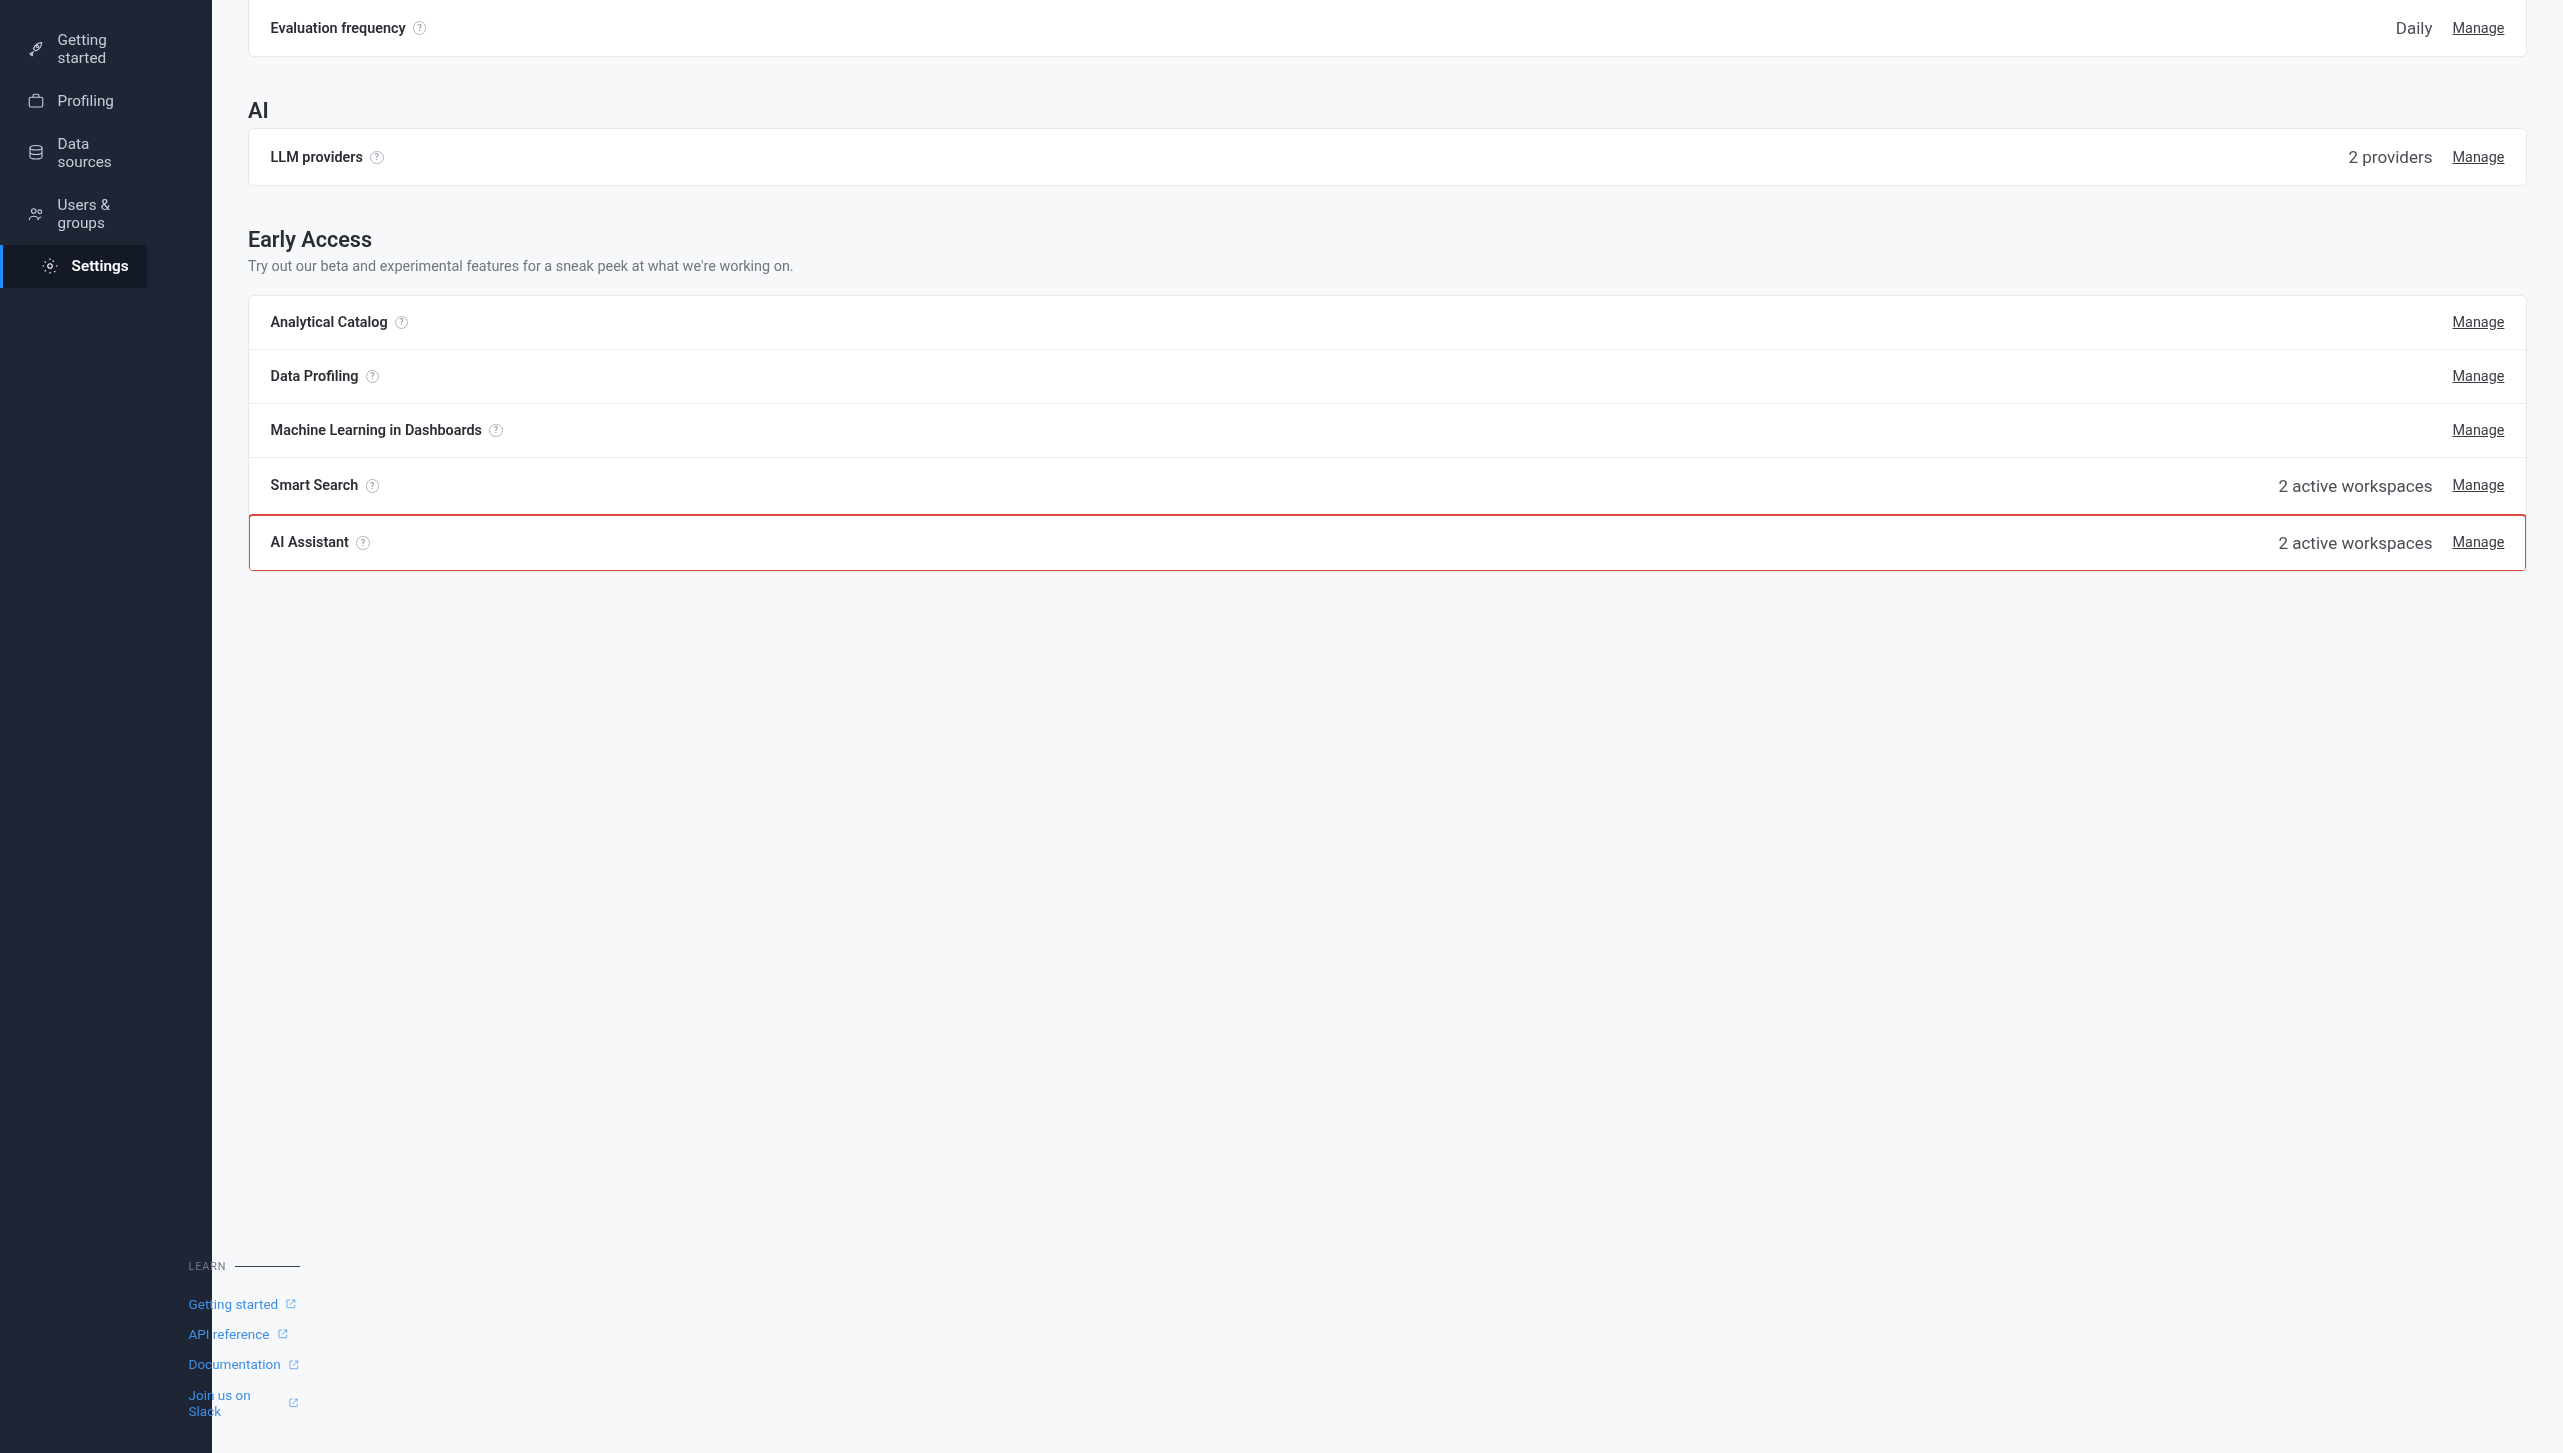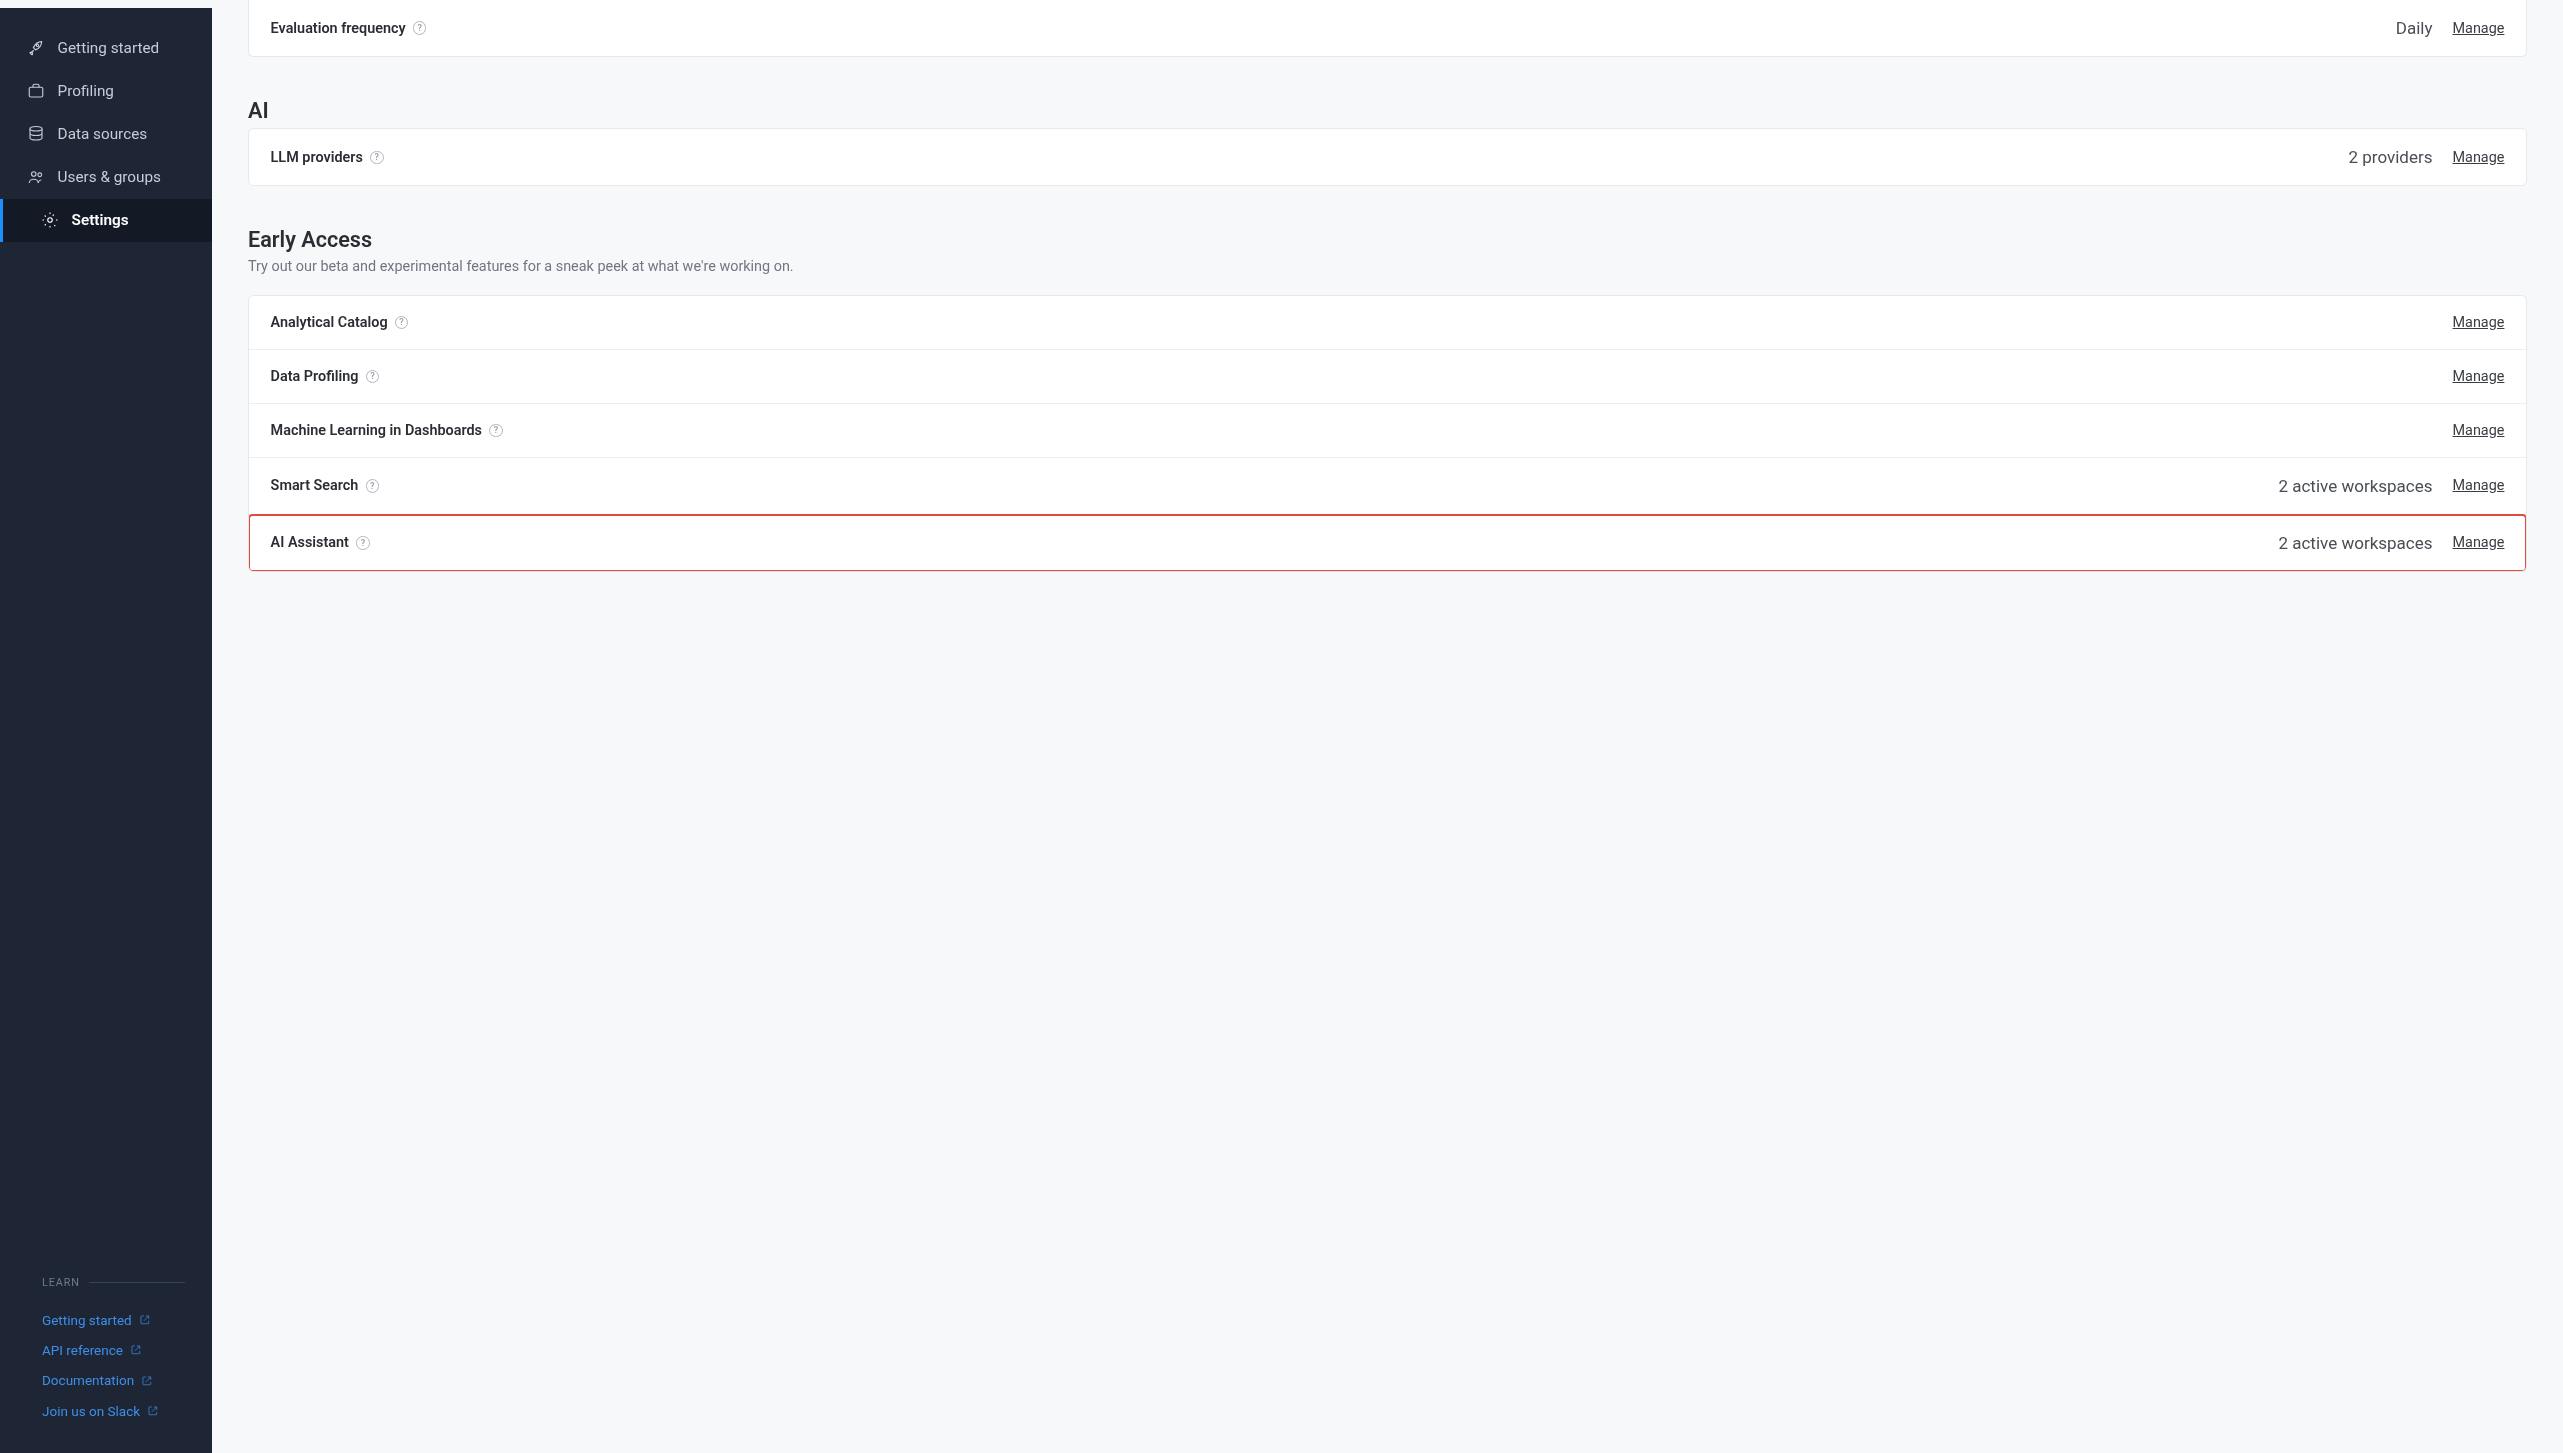--- a/index.html
+++ b/index.html
@@ -11,23 +11,22 @@
     min-height: 100vh;
     font-size: 14.4px;
   }
 
   
   .sidebar {
     width: 212px;
     background: #1e2535;
     color: #aeb5c2;
     display: flex;
-    flex-direction: column;
+    flex-direction: row;
     flex-shrink: 0;
-    margin-top: 8px;
   }
   .nav {
     padding-top: 18px;
   }
   .nav-item {
     display: flex;
     align-items: center;
     padding: 12.6px 18px 12.6px 27px;
     font-size: 15.3px;
     color: #c6ccd6;

